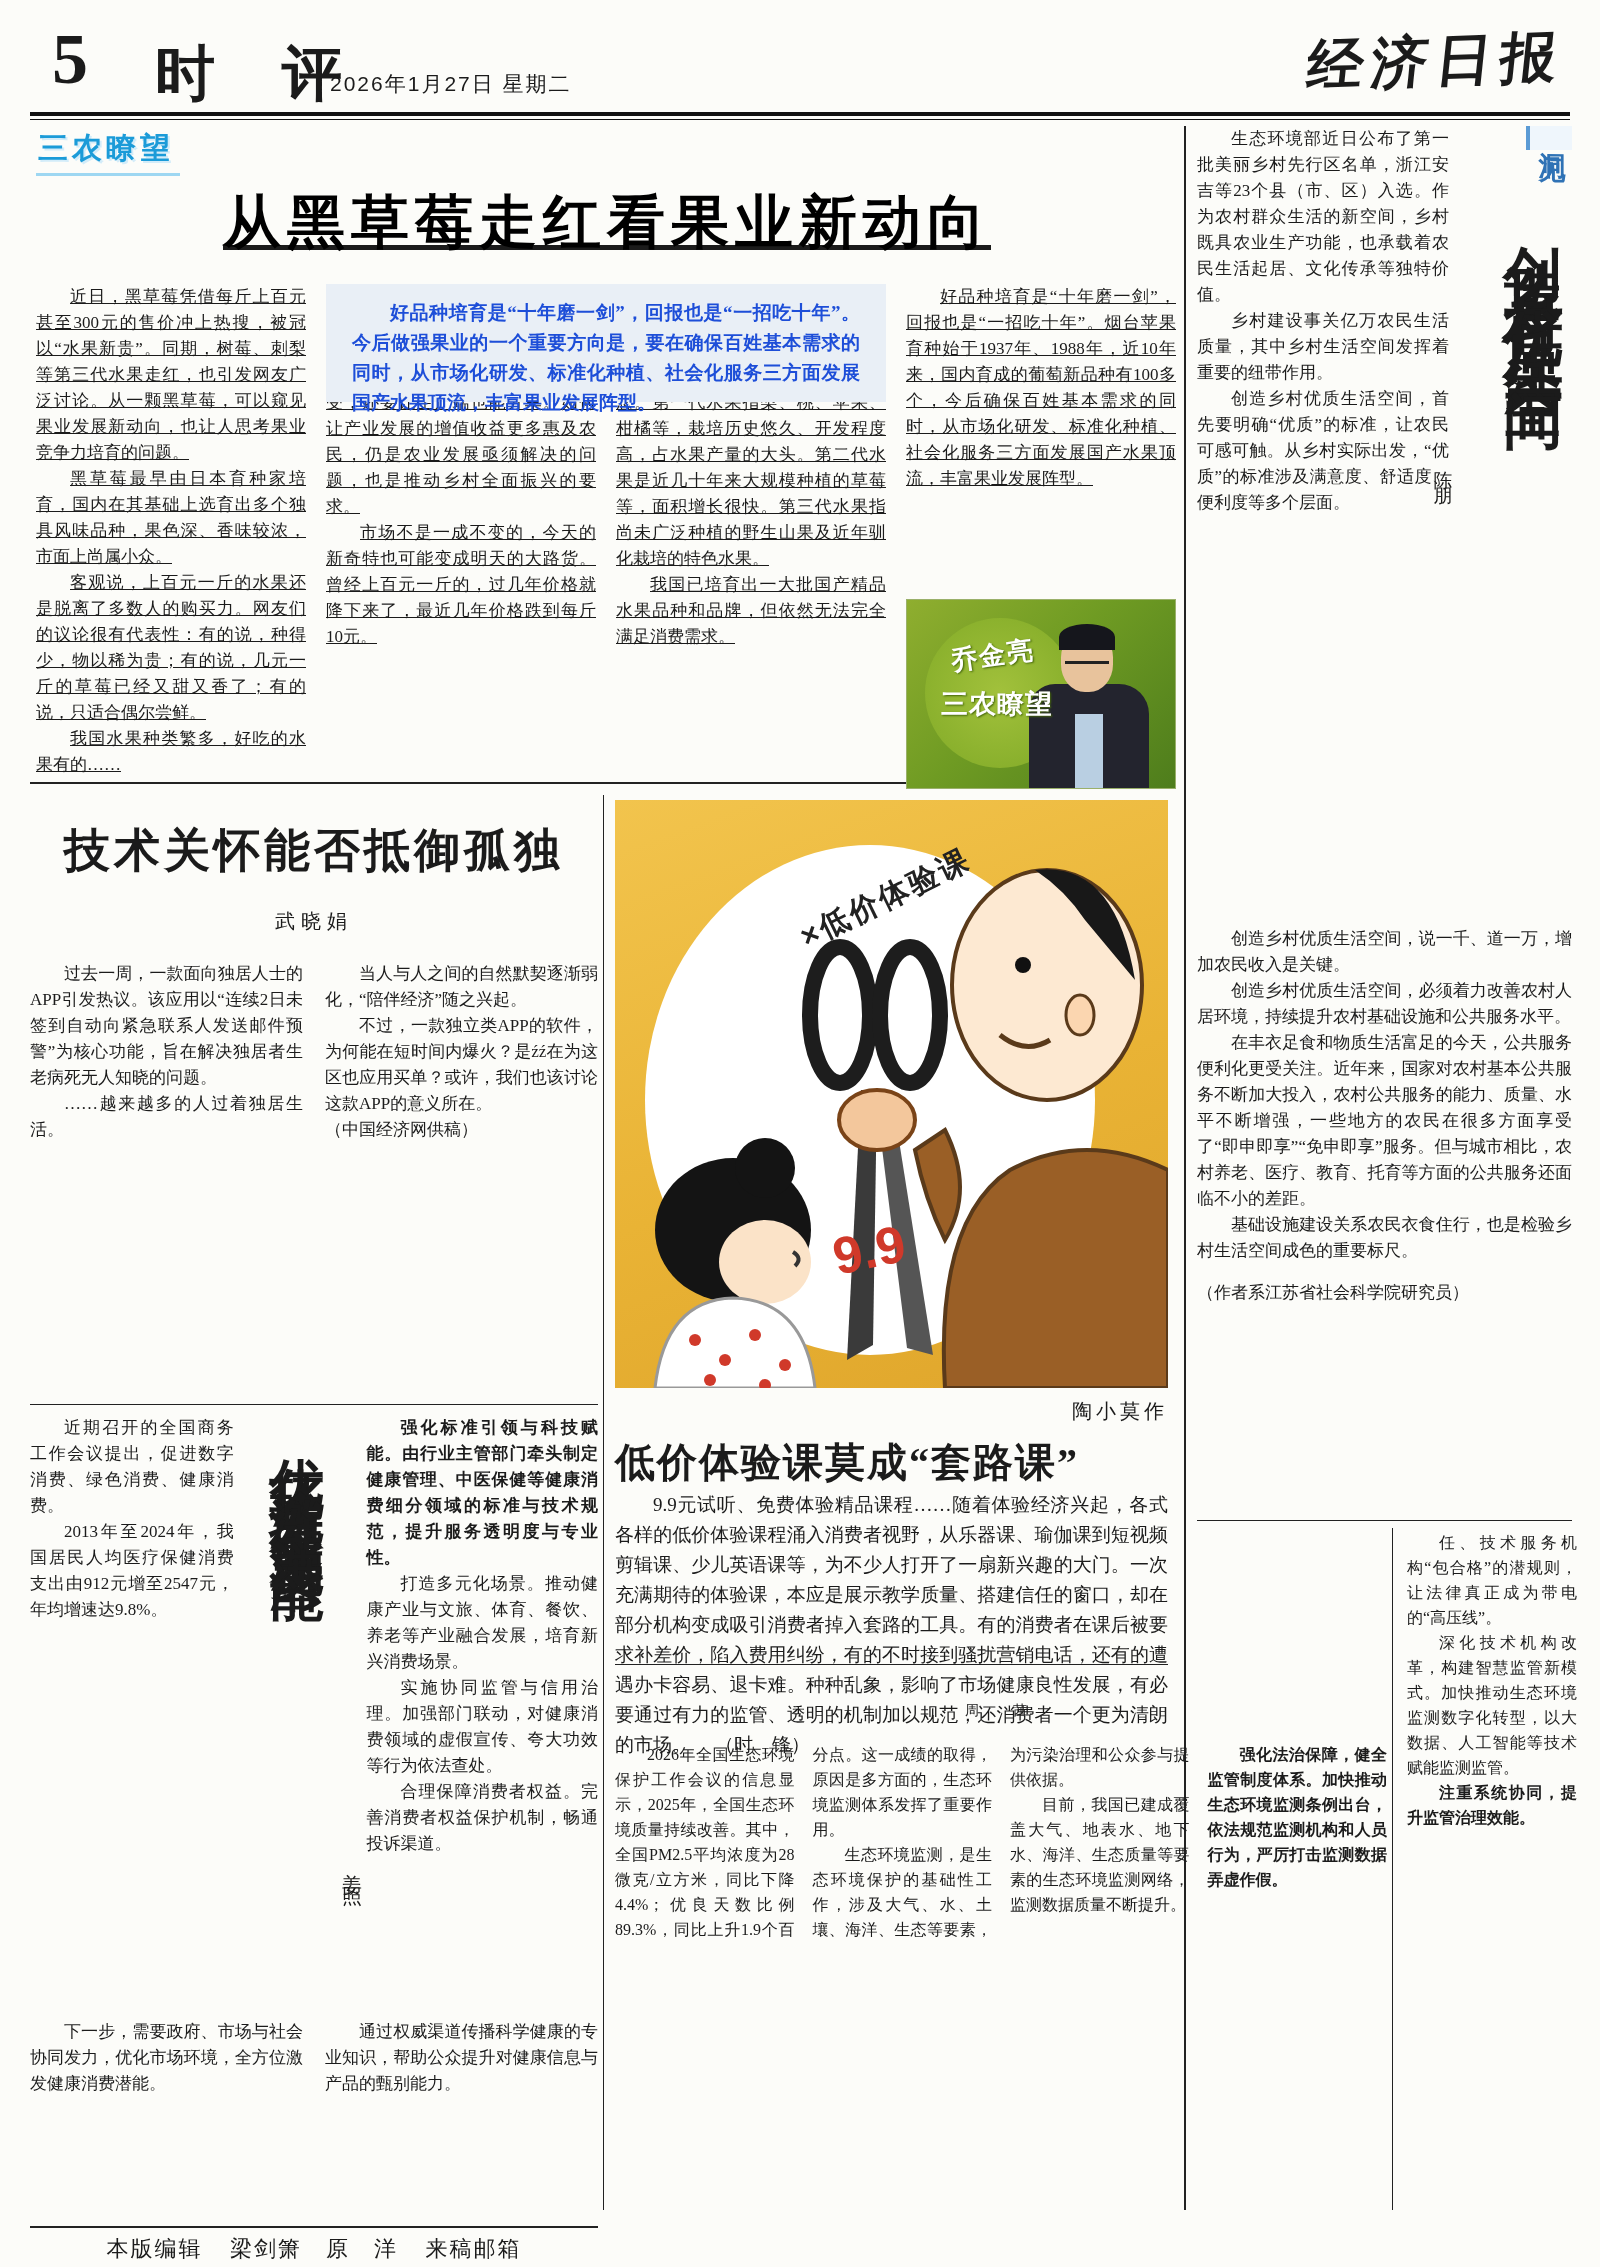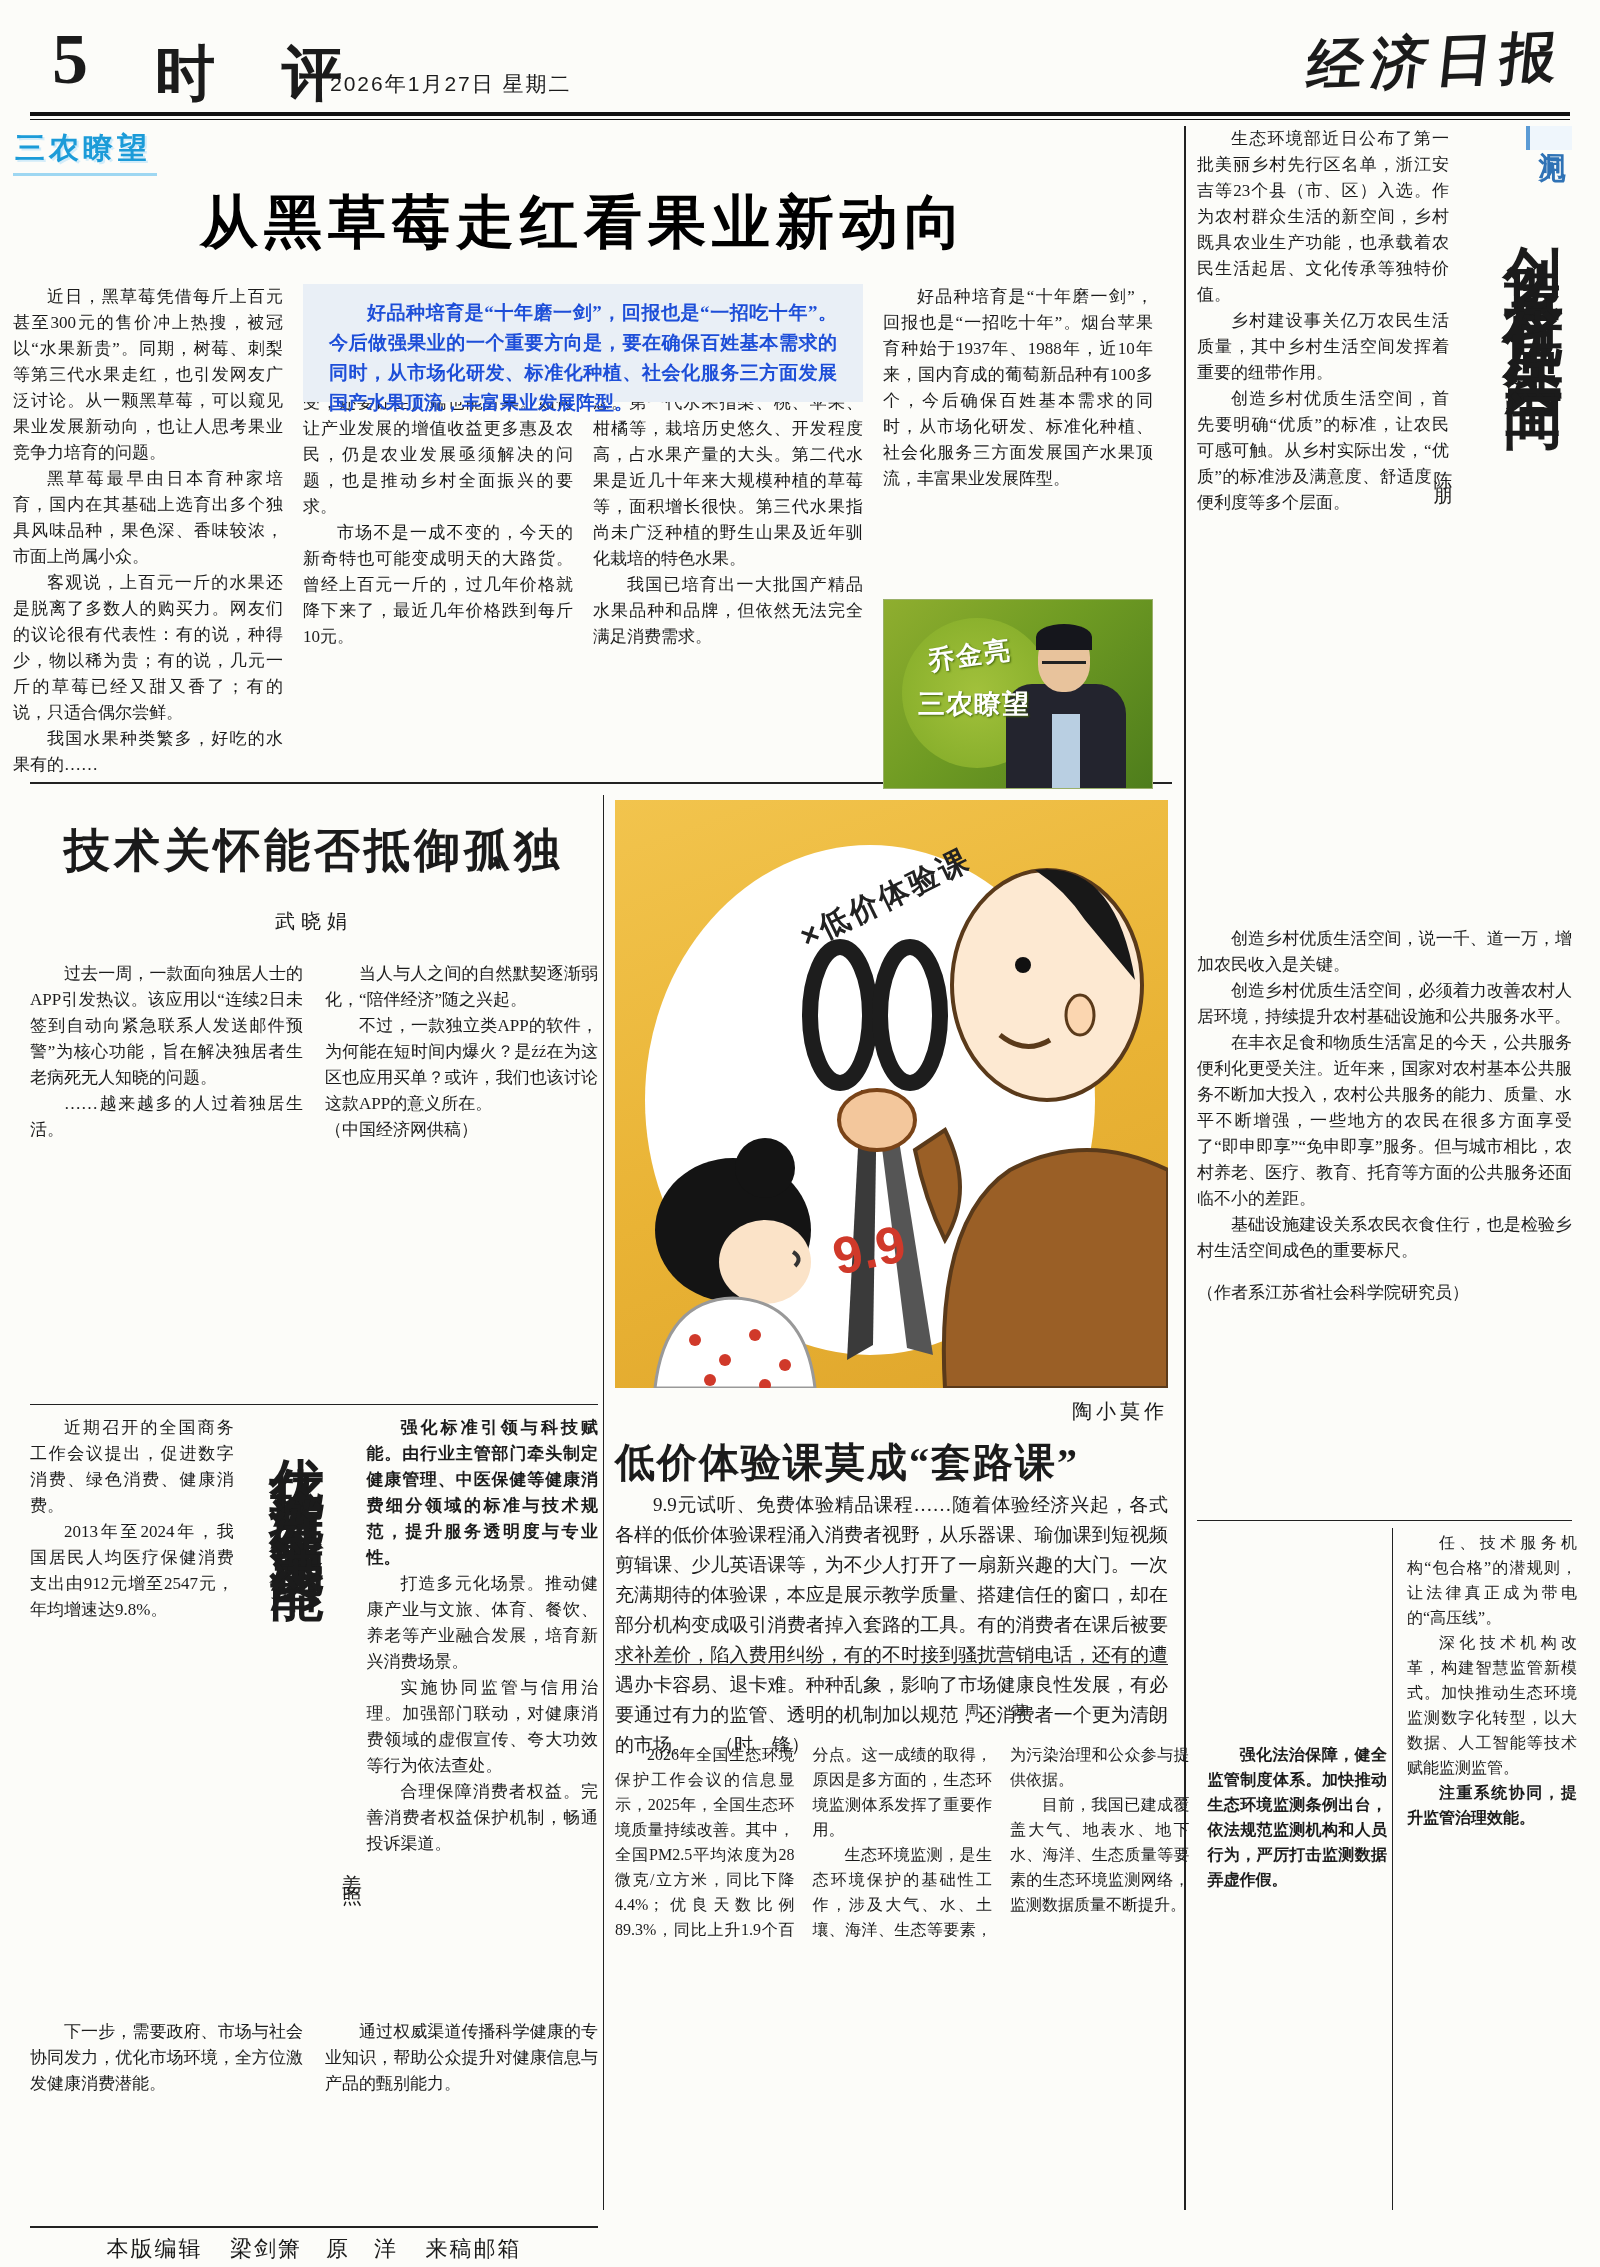--- a/index.html
+++ b/index.html
@@ -17,21 +17,21 @@
 
   .rule-h { position:absolute; border-top:2px solid #222; }
   .rule-v { position:absolute; border-left:2px solid #222; }
   .rule-thin { border-top-width:1px; }
 
   
   .body-text p { font-size:17px; line-height:26px; text-align:justify; text-indent:2em; }
   h1,h2 { font-family:"Liberation Sans", sans-serif; }
 
   
-  .a1 { position:absolute; left:13px; top:126px; width:1142px; height:652px; }
+  .a1 { position:absolute; left:36px; top:126px; width:1142px; height:652px;text-decoration:underline; }
   .a1-tag { display:inline-block; font-size:30px; font-weight:900; color:#1b9bd8; letter-spacing:4px; padding:2px 6px 4px 2px; border-bottom:3px solid #9ed7f2; text-shadow:2px 2px 0 #d3ecf9; font-family:"Liberation Sans", sans-serif; }
   .a1-headline { text-align:center; font-size:58px; font-weight:900; letter-spacing:6px; margin-top:8px; color:#000; }
   .a1-cols { position:relative; margin-top:22px; height:505px; display:flex; gap:20px; }
   .a1-col { width:270px; }
   .a1-col.pad { padding-top:80px; }
   .a1-col.photo-col { display:flex; flex-direction:column; }
   .hbox { position:absolute; left:290px; top:0; width:560px; height:118px; background:#e9eff6; padding:14px 26px; }
   .hbox p { font-size:19px; line-height:30px; font-weight:bold; text-align:justify; text-indent:2em; color:#1d4ed8; }
   .photo { margin-top:auto; width:270px; height:190px; position:relative; border:1px solid #9ab06a; background:linear-gradient(135deg,#8fae2f 0%,#6f9b23 45%,#4e7d1c 100%); overflow:hidden; }
   .photo .circle { position:absolute; left:18px; top:18px; width:150px; height:150px; border-radius:50%; background:radial-gradient(circle,#a7c53e 0%,#8db32e 70%, #7ba427 100%); opacity:.9; }

